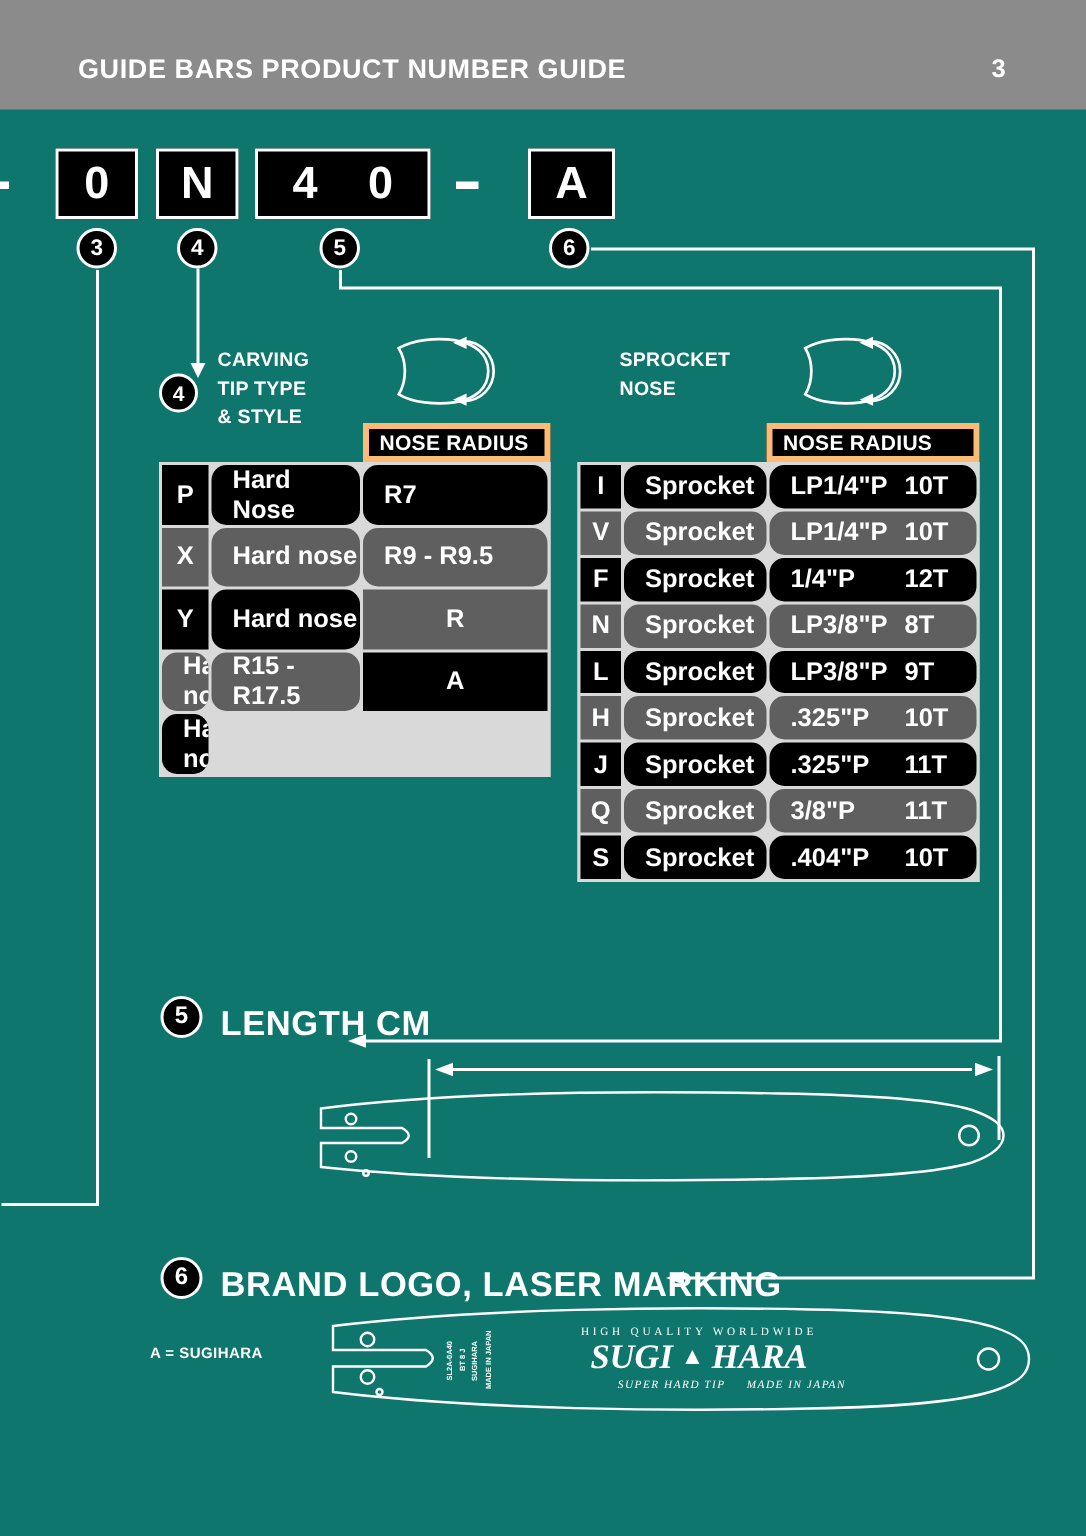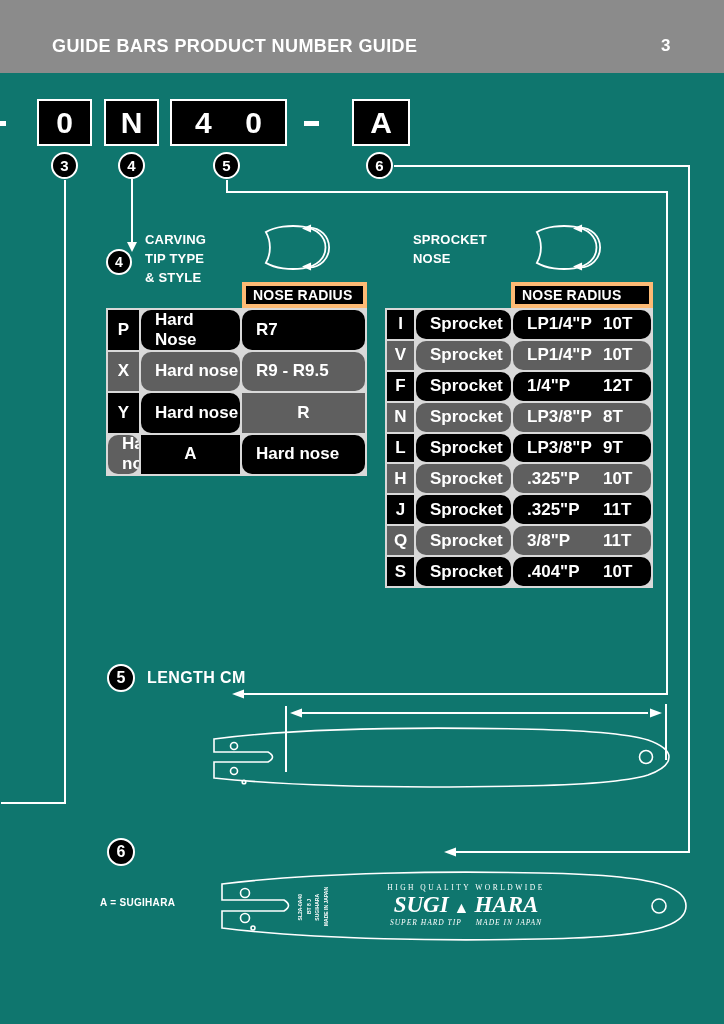--- a/index.html
+++ b/index.html
@@ -23,21 +23,21 @@
   .callout{position:absolute;width:27px;height:27px;border:2px solid #fff;border-radius:50%;box-sizing:border-box;
            display:flex;align-items:center;justify-content:center;font-size:15px;font-weight:bold;background:#000;}
   #c3{left:51px;top:152px;} #c4{left:118px;top:152px;} #c5{left:213px;top:152px;} #c6{left:366px;top:152px;}
   #carving-c{left:106px;top:249px;width:26px;height:26px;font-size:14px;}
   #sec5-c{left:107px;top:664px;width:28px;height:28px;font-size:16px;}
   #sec6-c{left:107px;top:838px;width:28px;height:28px;font-size:16px;}
   
   .h-multiline{position:absolute;font-size:13px;font-weight:bold;line-height:19px;letter-spacing:.2px;}
   #carving-h{left:145px;top:230px;}
   #sprocket-h{left:413px;top:230px;}
-  .sec-label{position:absolute;font-size:16px;font-weight:bold;letter-spacing:.4px;}
+  .sec-label{position:absolute;font-size:23px;font-weight:bold;letter-spacing:.4px;}
   #len-label{left:147px;top:669px;}
   #brand-label{left:147px;top:843px;}
   #legend{position:absolute;left:100px;top:897px;font-size:10px;font-weight:bold;letter-spacing:.3px;}
   
   .tbl-header{position:absolute;height:26px;border:4px solid #fdba74;box-sizing:border-box;background:#000;
               display:flex;align-items:center;padding-left:7px;font-size:14px;font-weight:bold;letter-spacing:.2px;}
   #carv-head{left:242px;top:282px;width:125px;}
   #spr-head{left:511px;top:282px;width:142px;}
   .tbl{position:absolute;display:grid;gap:2px;background:#d9d9d9;border:2px solid #d9d9d9;box-sizing:border-box;}
   #carv-tbl{left:106px;top:308px;width:261px;grid-template-columns:31px 99px 123px;grid-auto-rows:39.5px;}
@@ -52,24 +52,24 @@
   .nose-icon{position:absolute;width:78px;height:47px;}
   #carv-icon{left:263px;top:224px;}
   #spr-icon{left:534px;top:224px;}
   
   #laser{position:absolute;left:297px;top:885px;height:44px;display:flex;gap:2px;align-items:center;}
   #laser span{writing-mode:vertical-rl;transform:rotate(180deg);font-size:5px;line-height:6.5px;
               font-weight:bold;letter-spacing:0;white-space:nowrap;color:#fff;}
   #logo{position:absolute;left:368px;top:883px;width:196px;text-align:center;
         font-family:"Liberation Serif","DejaVu Serif",serif;}
   .logo-top{font-size:7.5px;letter-spacing:2.5px;white-space:nowrap;}
-  .logo-main{display:flex;justify-content:center;align-items:flex-end;gap:5px;
+  .logo-main{display:flex;justify-content:center;align-items:center;gap:5px;
              font-style:italic;font-weight:bold;font-size:23px;line-height:23px;margin-top:1px;}
   .logo-main .tri{font-style:normal;font-size:16px;line-height:16px;}
-  .logo-bottom{display:flex;justify-content:center;gap:14px;font-style:italic;font-size:7.5px;
+  .logo-bottom{display:flex;justify-content:flex-end;gap:14px;font-style:italic;font-size:7.5px;
                letter-spacing:1px;margin-top:2px;white-space:nowrap;}
 </style>
 </head>
 <body>
 
 <div class="page">
 
   <div class="band">
     <div class="band-title">GUIDE BARS PRODUCT NUMBER GUIDE</div>
     <div class="band-page">3</div>
@@ -150,20 +150,21 @@
       <div class="cell letter">P</div>
       <div class="cell name">Hard Nose</div>
       <div class="cell radius">R7</div>
       <div class="cell letter shaded">X</div>
       <div class="cell name shaded">Hard nose</div>
       <div class="cell radius shaded">R9 - R9.5</div>
       <div class="cell letter">Y</div>
       <div class="cell name">Hard nose</div>
       <div class="cell letter shaded">R</div>
       <div class="cell name shaded">Hard nose</div>
+      <div class="cell radius shaded">R15 - R17.5</div>
       <div class="cell letter">A</div>
       <div class="cell name">Hard nose</div>
     </div>
 
   <div class="h-multiline" id="sprocket-h">
     <div>SPROCKET</div>
     <div>NOSE</div>
   </div>
   <svg class="nose-icon" id="spr-icon" viewBox="0 0 86 52">
     <path d="M3,9 C13,3 30,1 44,3 C60,5.5 69,14 69,26 C69,38 60,46.5 44,49 C30,51 13,49 3,43 C9,33 9,19 3,9 Z" fill="none" stroke="#fff" stroke-width="2"></path>
@@ -226,20 +227,21 @@
       <div class="cell radius">
         <span class="pitch">.404"P</span>
         <span>10T</span>
       </div>
     </div>
 
   <div class="callout" id="sec5-c">5</div>
   <div class="sec-label" id="len-label">LENGTH CM</div>
 
   <div class="callout" id="sec6-c">6</div>
+  <div class="sec-label" id="brand-label">BRAND LOGO, LASER MARKING</div>
   <div id="legend">A = SUGIHARA</div>
 
   <div id="laser">
     <span>SL2A-0A40</span>
     <span>BT 8 J</span>
     <span>SUGIHARA</span>
     <span>MADE IN JAPAN</span>
   </div>
   <div id="logo">
     <div class="logo-top">HIGH QUALITY WORLDWIDE</div>

